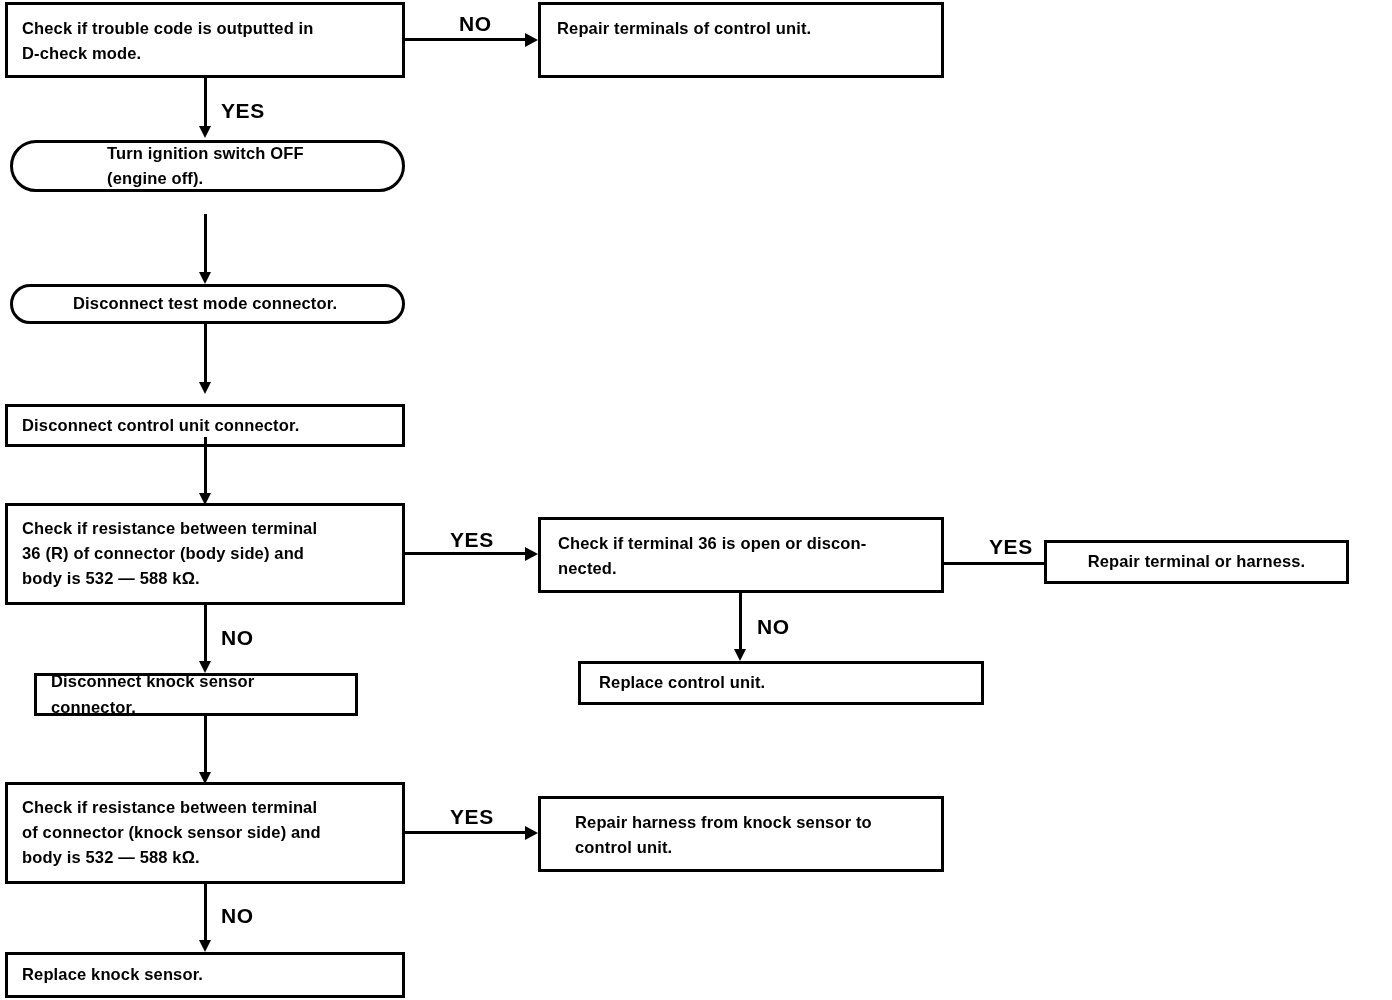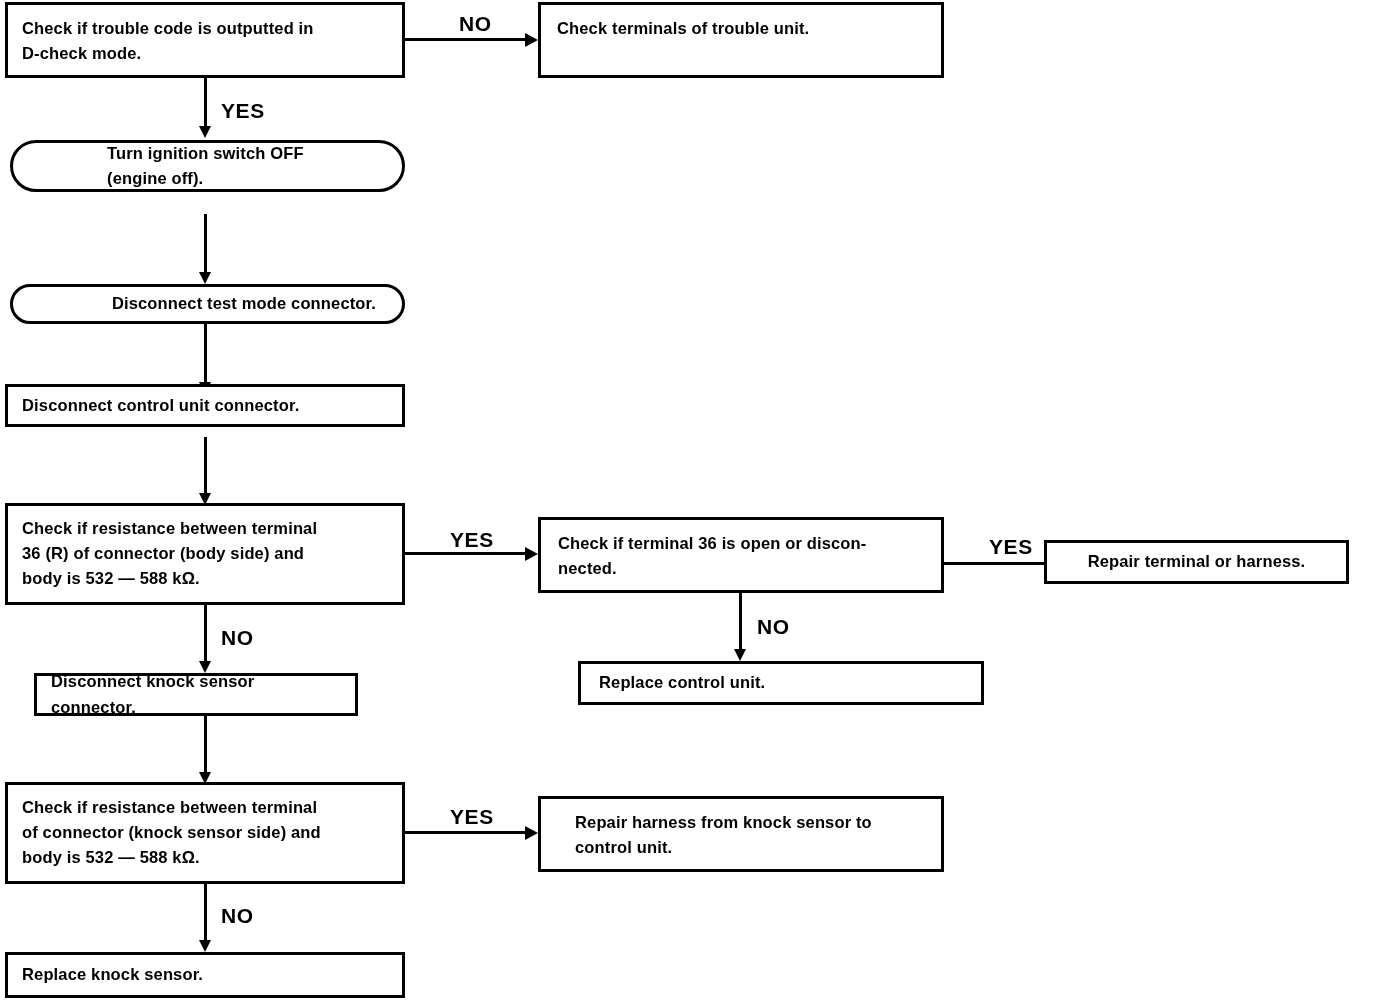--- a/index.html
+++ b/index.html
@@ -95,43 +95,43 @@
   <div class="node pad-left" style="left:5px; top:2px; width:400px; height:76px; padding:11px 14px 0 14px;">
     <span class="txt">Check if trouble code is outputted in
 D-check mode.</span>
   </div>
 
   <div class="hline" style="left:405px; top:38px; width:122px;"></div>
   <div class="arrow-right" style="left:525px; top:33px;"></div>
   <div class="edge-label" style="left:459px; top:13px;">NO</div>
 
   <div class="node pad-left" style="left:538px; top:2px; width:406px; height:76px; padding:11px 14px 0 16px;">
-    <span class="txt">Check terminals of trouble unit.</span>
+    <span class="txt">Repair terminals of control unit.</span>
   </div>
 
   <div class="vline" style="left:204px; top:78px; height:52px;"></div>
   <div class="arrow-down" style="left:199px; top:126px;"></div>
   <div class="edge-label" style="left:221px; top:100px;">YES</div>
 
   <div class="node stadium pad-center centered" style="left:10px; top:140px; width:395px; height:52px; padding:0 26px;">
     <span class="txt" style="text-align:left; padding-left:68px;">Turn ignition switch OFF
 (engine off).</span>
   </div>
 
   <div class="vline" style="left:204px; top:214px; height:62px;"></div>
   <div class="arrow-down" style="left:199px; top:272px;"></div>
 
   <div class="node stadium pad-center centered" style="left:10px; top:284px; width:395px; height:40px; padding:0 26px;">
-    <span class="txt" style="text-align:right; padding-left:34px;">Disconnect test mode connector.</span>
+    <span class="txt" style="text-align:left; padding-left:34px;">Disconnect test mode connector.</span>
   </div>
 
   <div class="vline" style="left:204px; top:324px; height:62px;"></div>
   <div class="arrow-down" style="left:199px; top:382px;"></div>
 
-  <div class="node pad-left centered" style="left:5px; top:384px; width:400px; height:43px; padding:0 14px;">
+  <div class="node pad-left centered" style="left:5px; top:404px; width:400px; height:43px; padding:0 14px;">
     <span class="txt">Disconnect control unit connector.</span>
   </div>
 
   <div class="vline" style="left:204px; top:437px; height:62px;"></div>
   <div class="arrow-down" style="left:199px; top:493px;"></div>
 
   <div class="node pad-left" style="left:5px; top:503px; width:400px; height:102px; padding:10px 14px 0 14px;">
     <span class="txt">Check if  resistance between  terminal
 36 (R) of connector (body side) and
 body is 532 — 588 kΩ.</span>

